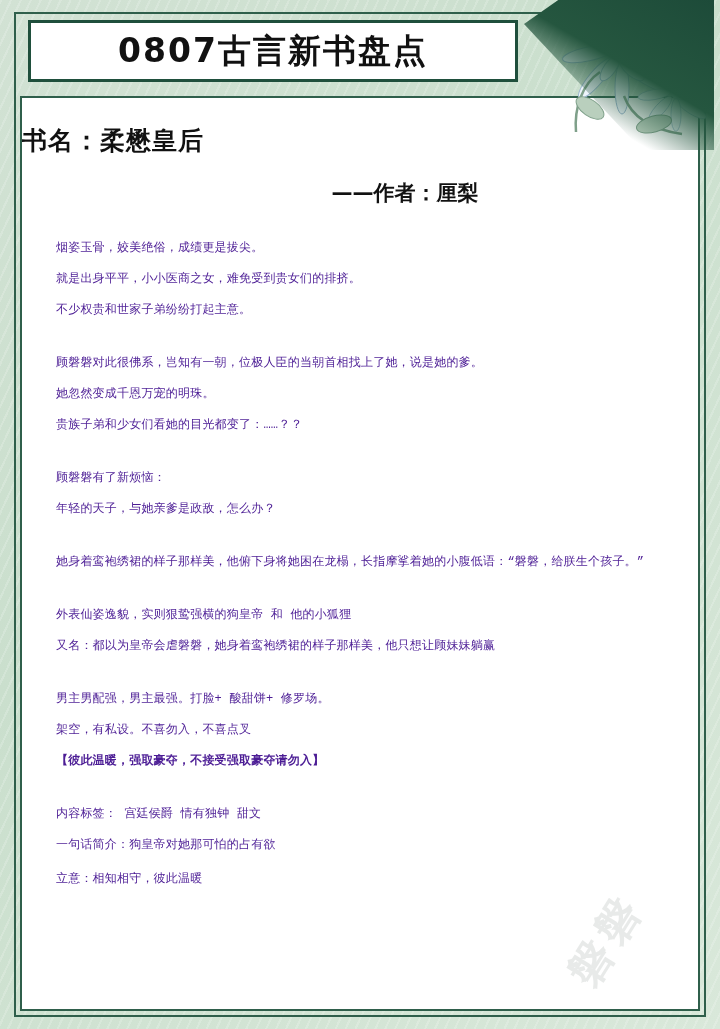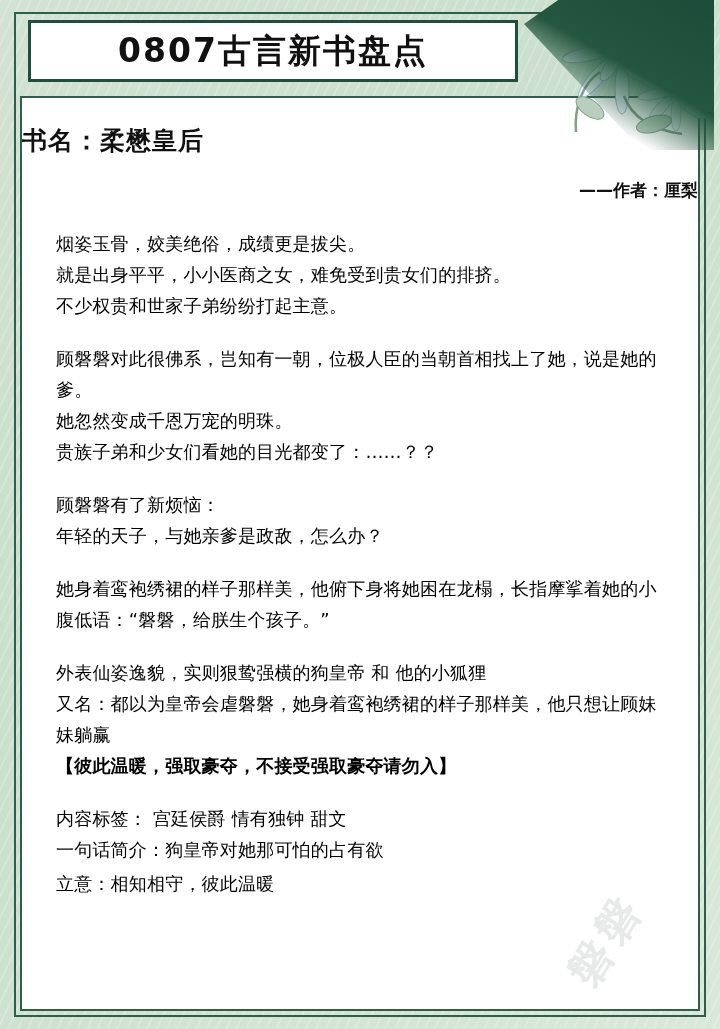--- a/index.html
+++ b/index.html
@@ -74,32 +74,33 @@
   .book-title {
     margin-top: 26px;
     text-align: left;
     font-size: 25px;
     font-weight: bold;
     color: #111;
     letter-spacing: 1px;
   }
   .author-line {
     margin-top: 22px;
-    text-align: right;
+    text-align: center;
     padding-left: 90px;
-    font-size: 17px;
+    font-size: 21px;
     font-weight: bold;
     color: #111;
   }
   .body-text {
     margin: 26px 34px 0 34px;
-    font-size: 18px;
+    font-size: 12px;
     line-height: 31px;
-    color: #000000;
+    color: #4c1d95;
     letter-spacing: 0.2px;
+    font-family: Liberation Mono, monospace;
   }
   .para {
     margin: 0 0 22px 0;
     white-space: pre-line;
   }
   .para:last-child { margin-bottom: 0; }
   .bold-line {
     font-weight: bold;
   }
   
@@ -201,20 +202,22 @@
 就是出身平平，小小医商之女，难免受到贵女们的排挤。
 不少权贵和世家子弟纷纷打起主意。</p>
       <p class="para">顾磐磐对此很佛系，岂知有一朝，位极人臣的当朝首相找上了她，说是她的爹。
 她忽然变成千恩万宠的明珠。
 贵族子弟和少女们看她的目光都变了：……？？</p>
       <p class="para">顾磐磐有了新烦恼：
 年轻的天子，与她亲爹是政敌，怎么办？</p>
       <p class="para">她身着鸾袍绣裙的样子那样美，他俯下身将她困在龙榻，长指摩挲着她的小腹低语：“磐磐，给朕生个孩子。”</p>
       <p class="para">外表仙姿逸貌，实则狠鸷强横的狗皇帝 和 他的小狐狸
 又名：都以为皇帝会虐磐磐，她身着鸾袍绣裙的样子那样美，他只想让顾妹妹躺赢</p>
+      <p class="para"><span>男主男配强，男主最强。打脸+ 酸甜饼+ 修罗场。
+架空，有私设。不喜勿入，不喜点叉</span></p>
       <p class="para bold-line" style="margin-top:-22px;">【彼此温暖，强取豪夺，不接受强取豪夺请勿入】</p>
       <p class="para" style="margin-bottom:0;">内容标签： 宫廷侯爵 情有独钟 甜文</p>
       <p class="para" style="margin-bottom:3px;">一句话简介：狗皇帝对她那可怕的占有欲</p>
       <p class="para">立意：相知相守，彼此温暖</p>
     </div>
 
     <div class="watermark">磐磐</div>
   </div>
 
 </div>

